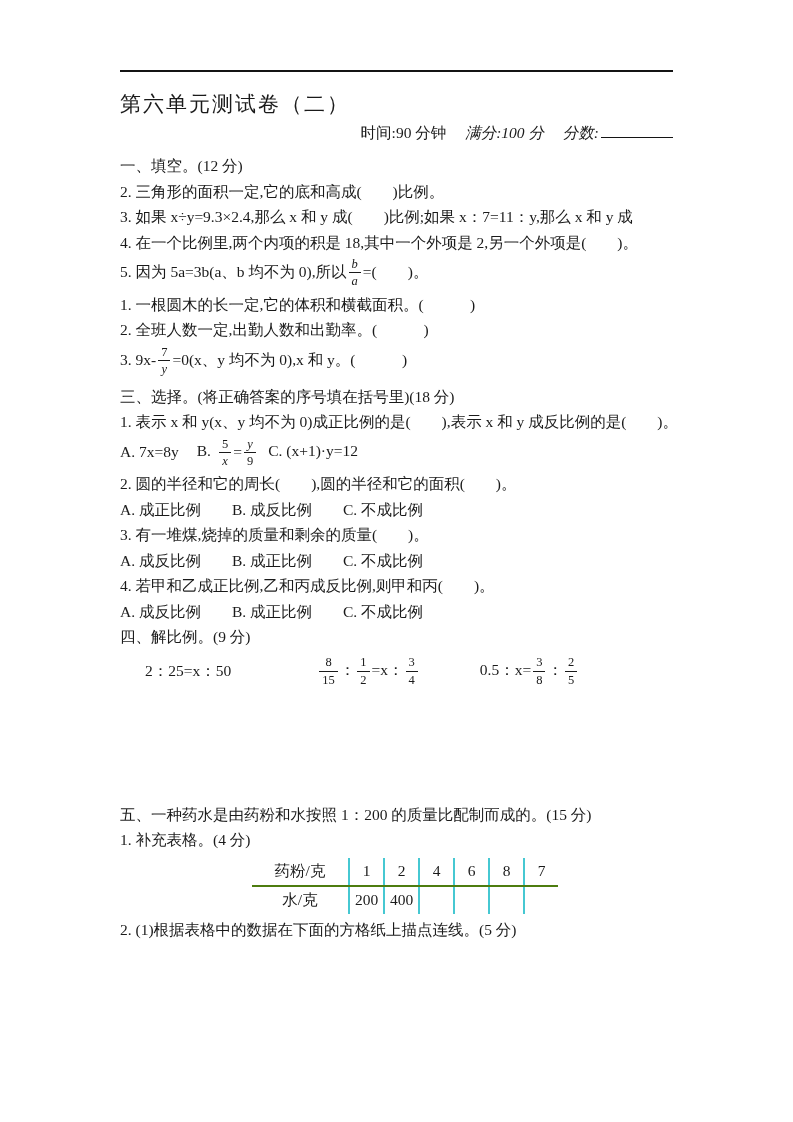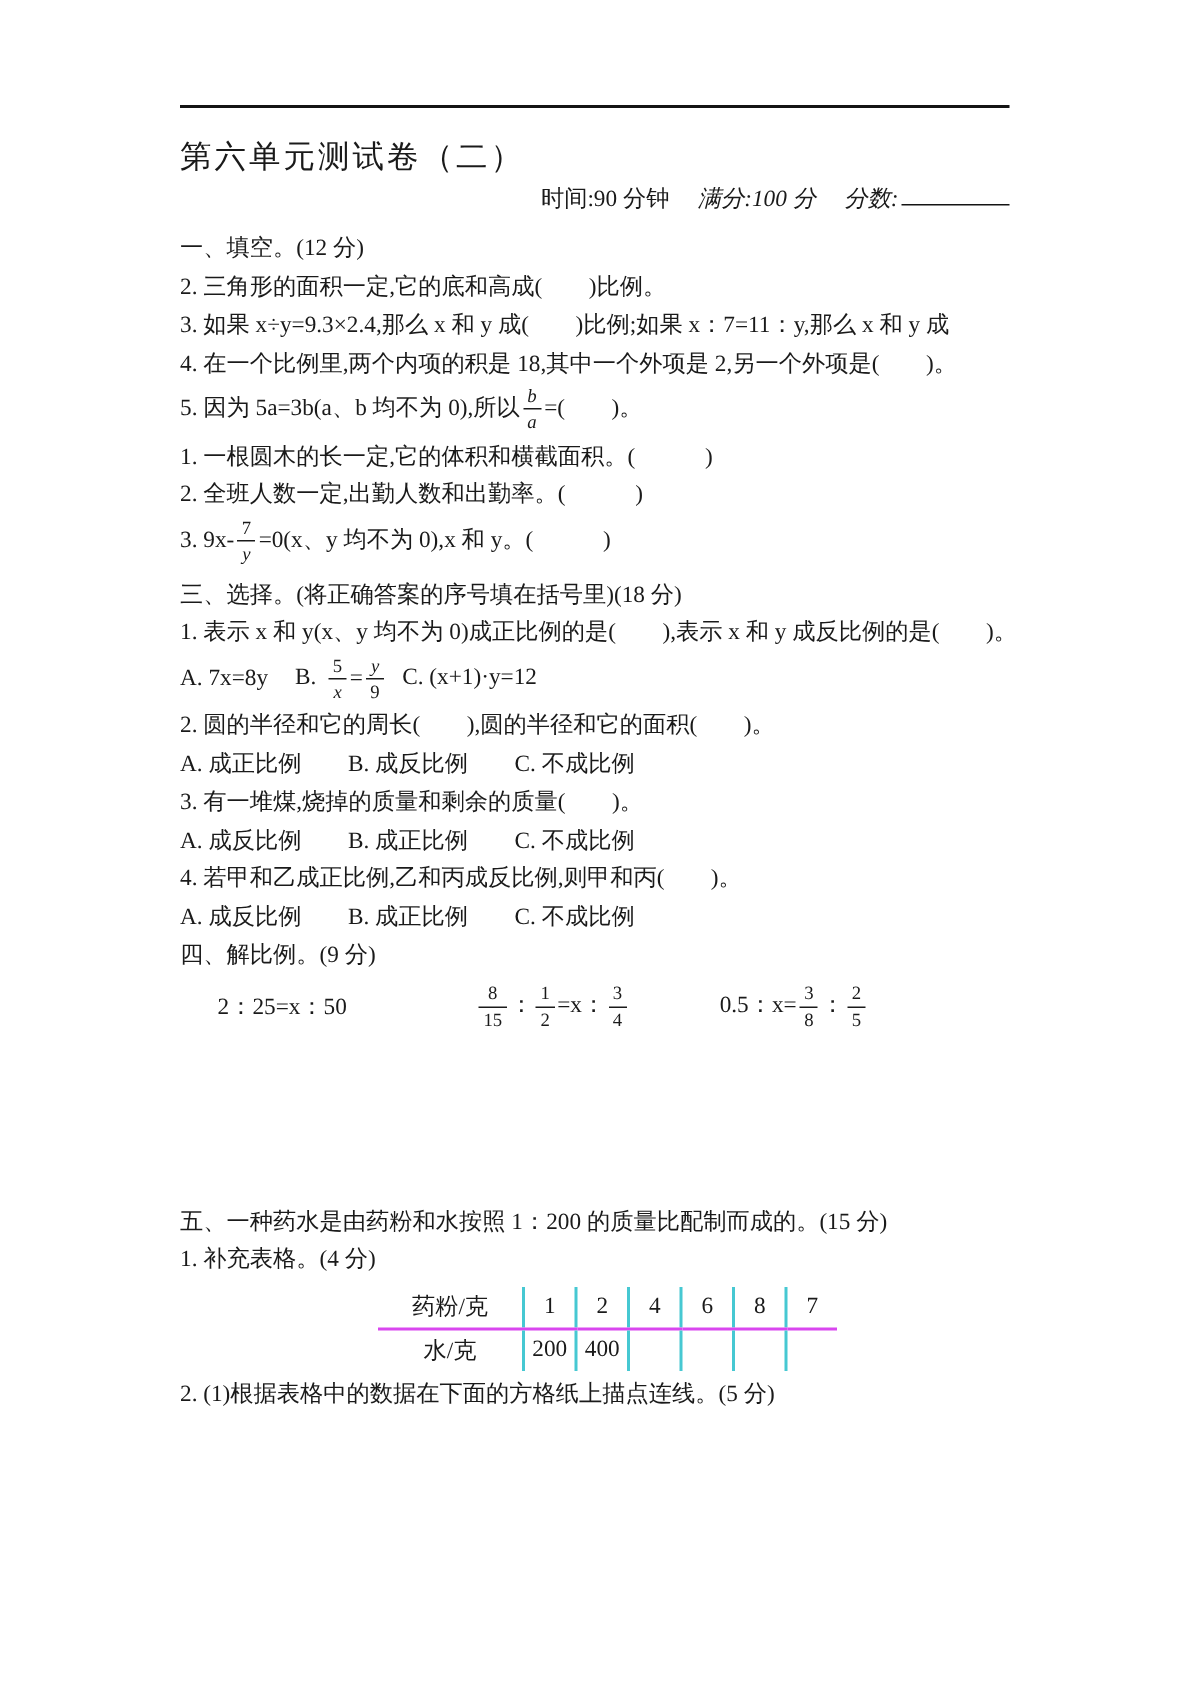--- a/index.html
+++ b/index.html
@@ -75,21 +75,21 @@
     margin:5px 0 3px 132px;
     font-size:15.5px;
   }
   table.mix-table td {
     text-align:center;
     height:27px;
     padding:0;
   }
   td.lbl { width:96px; }
   td.val { width:33px; border-left:2px solid #46c8d2; }
-  tr.r1 td { border-bottom:2px solid #d946ef; }
+  tr.r1 td { border-bottom:2px solid #4d7c0f; }
 </style>
 </head>
 <body>
 
 <div class="content">
 
   <div class="top-rule"></div>
 
   <div class="title">第六单元测试卷（二）</div>
 

